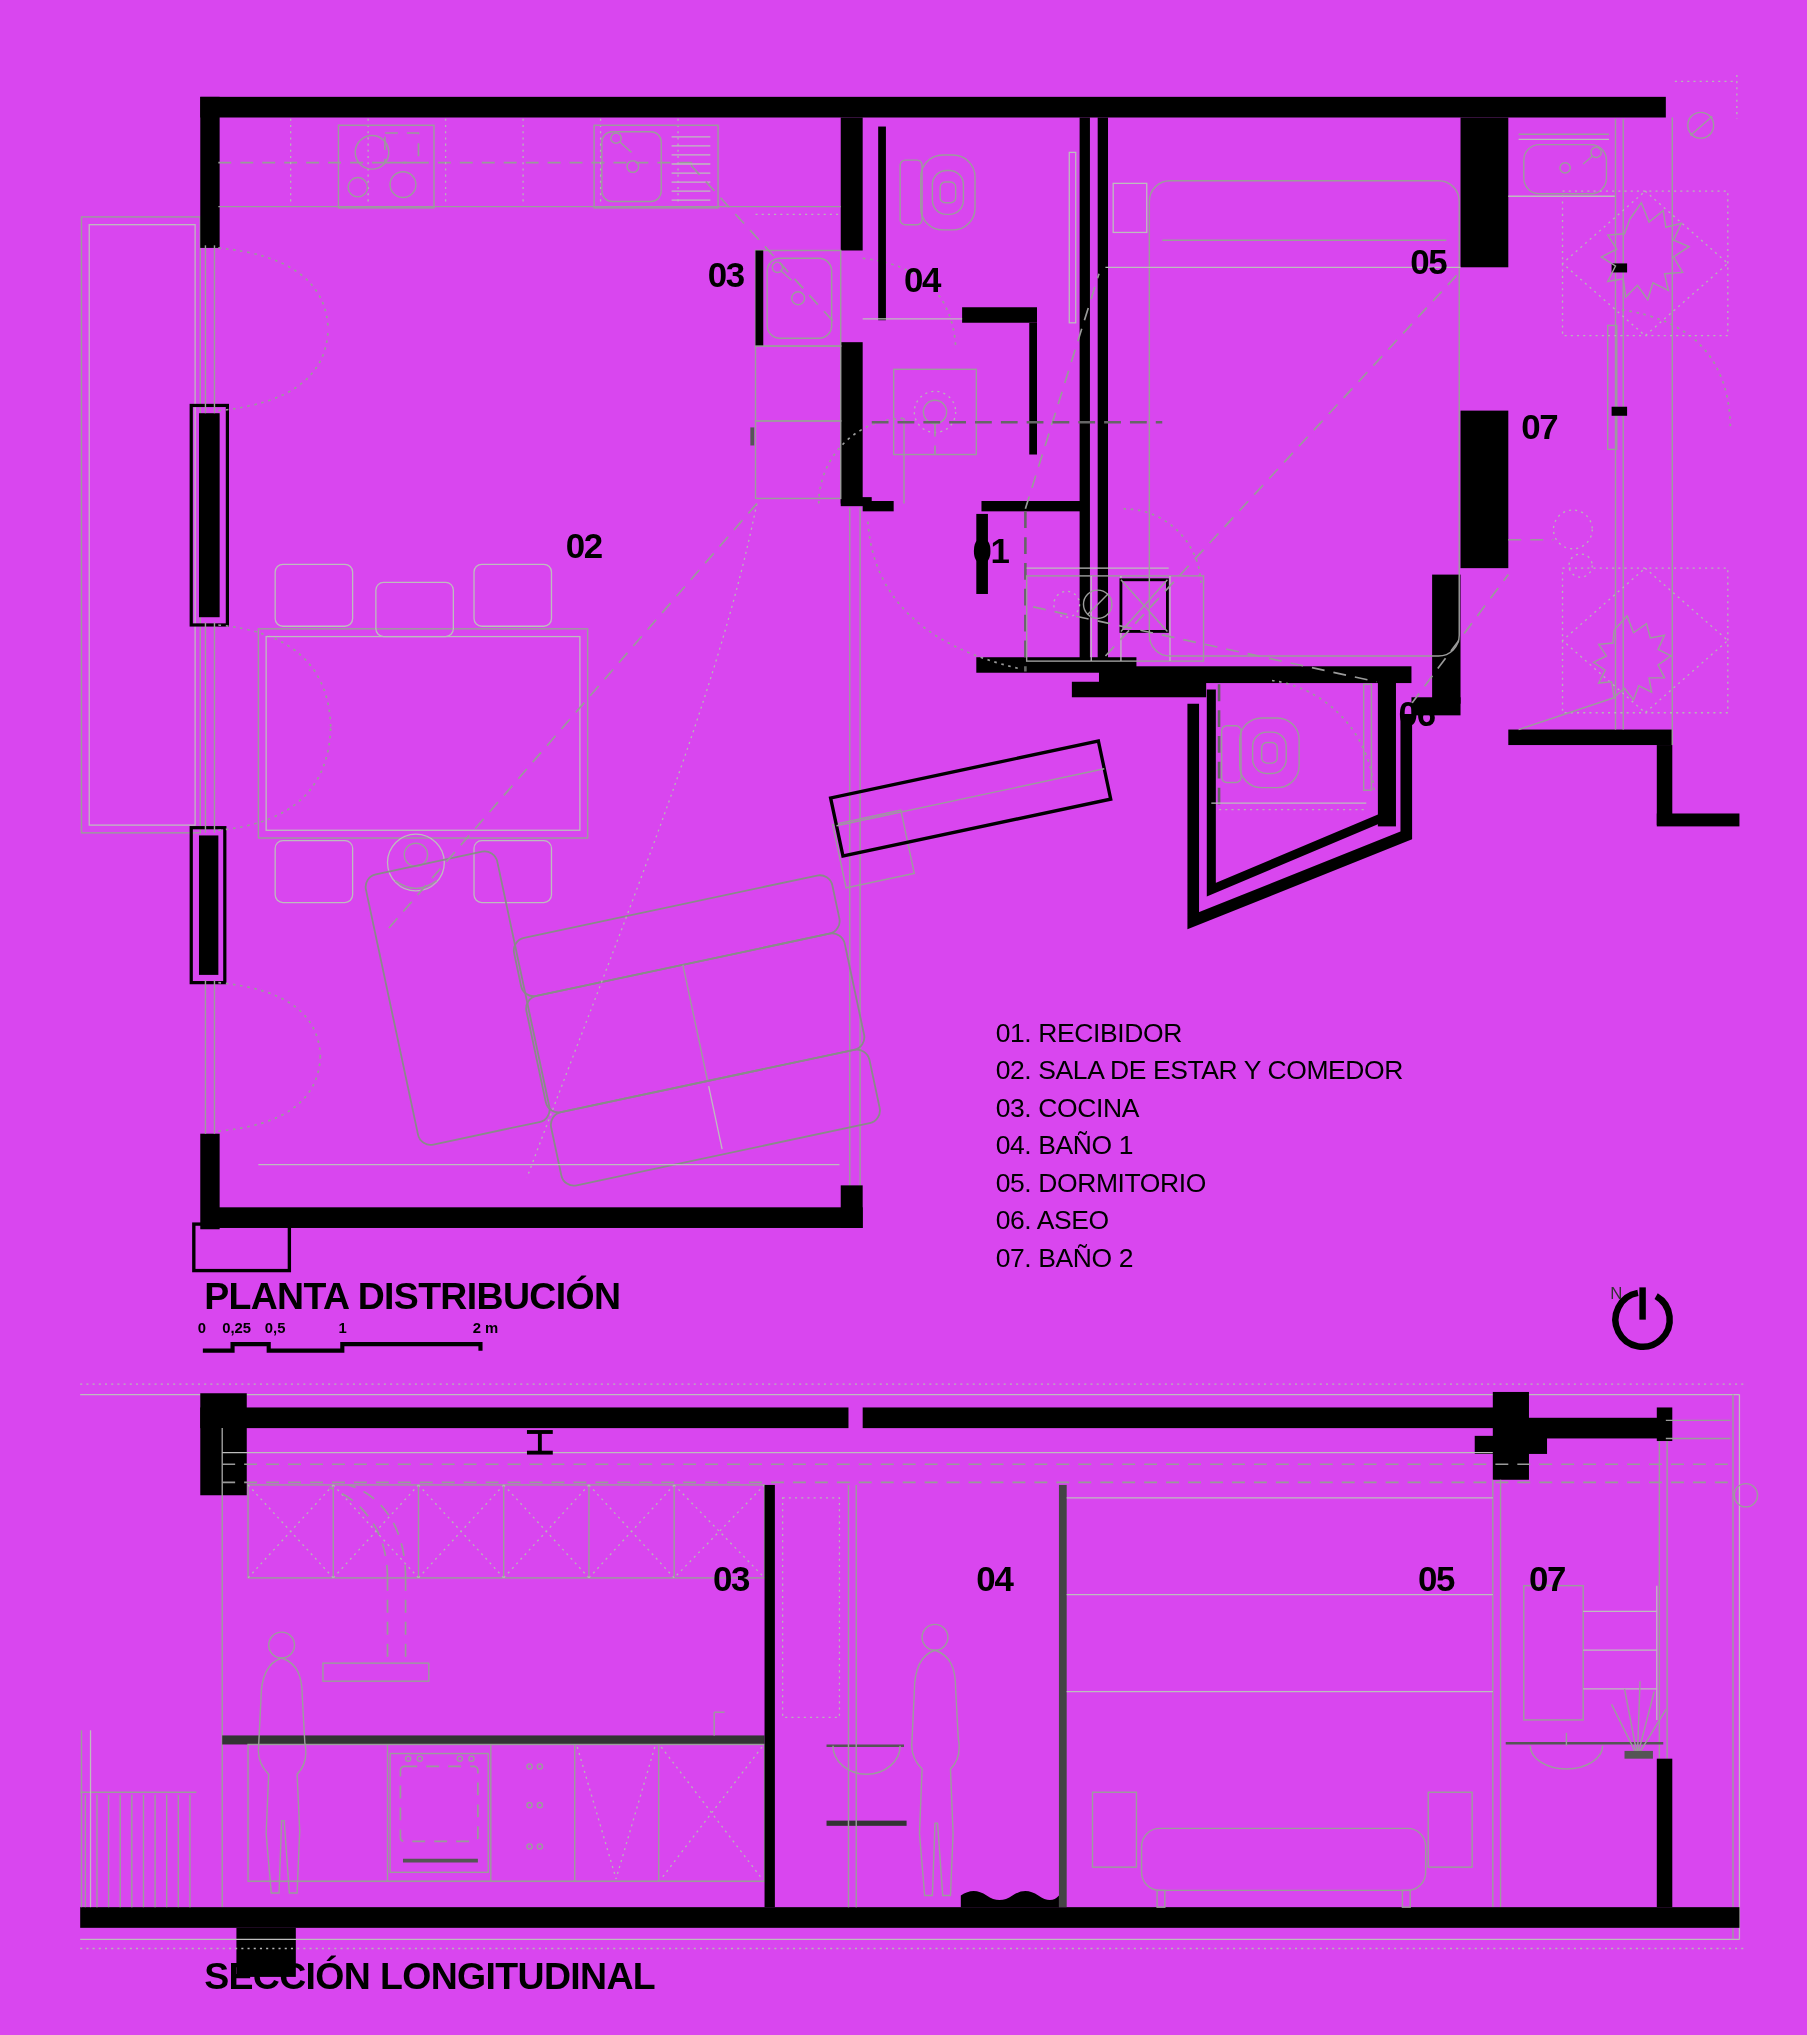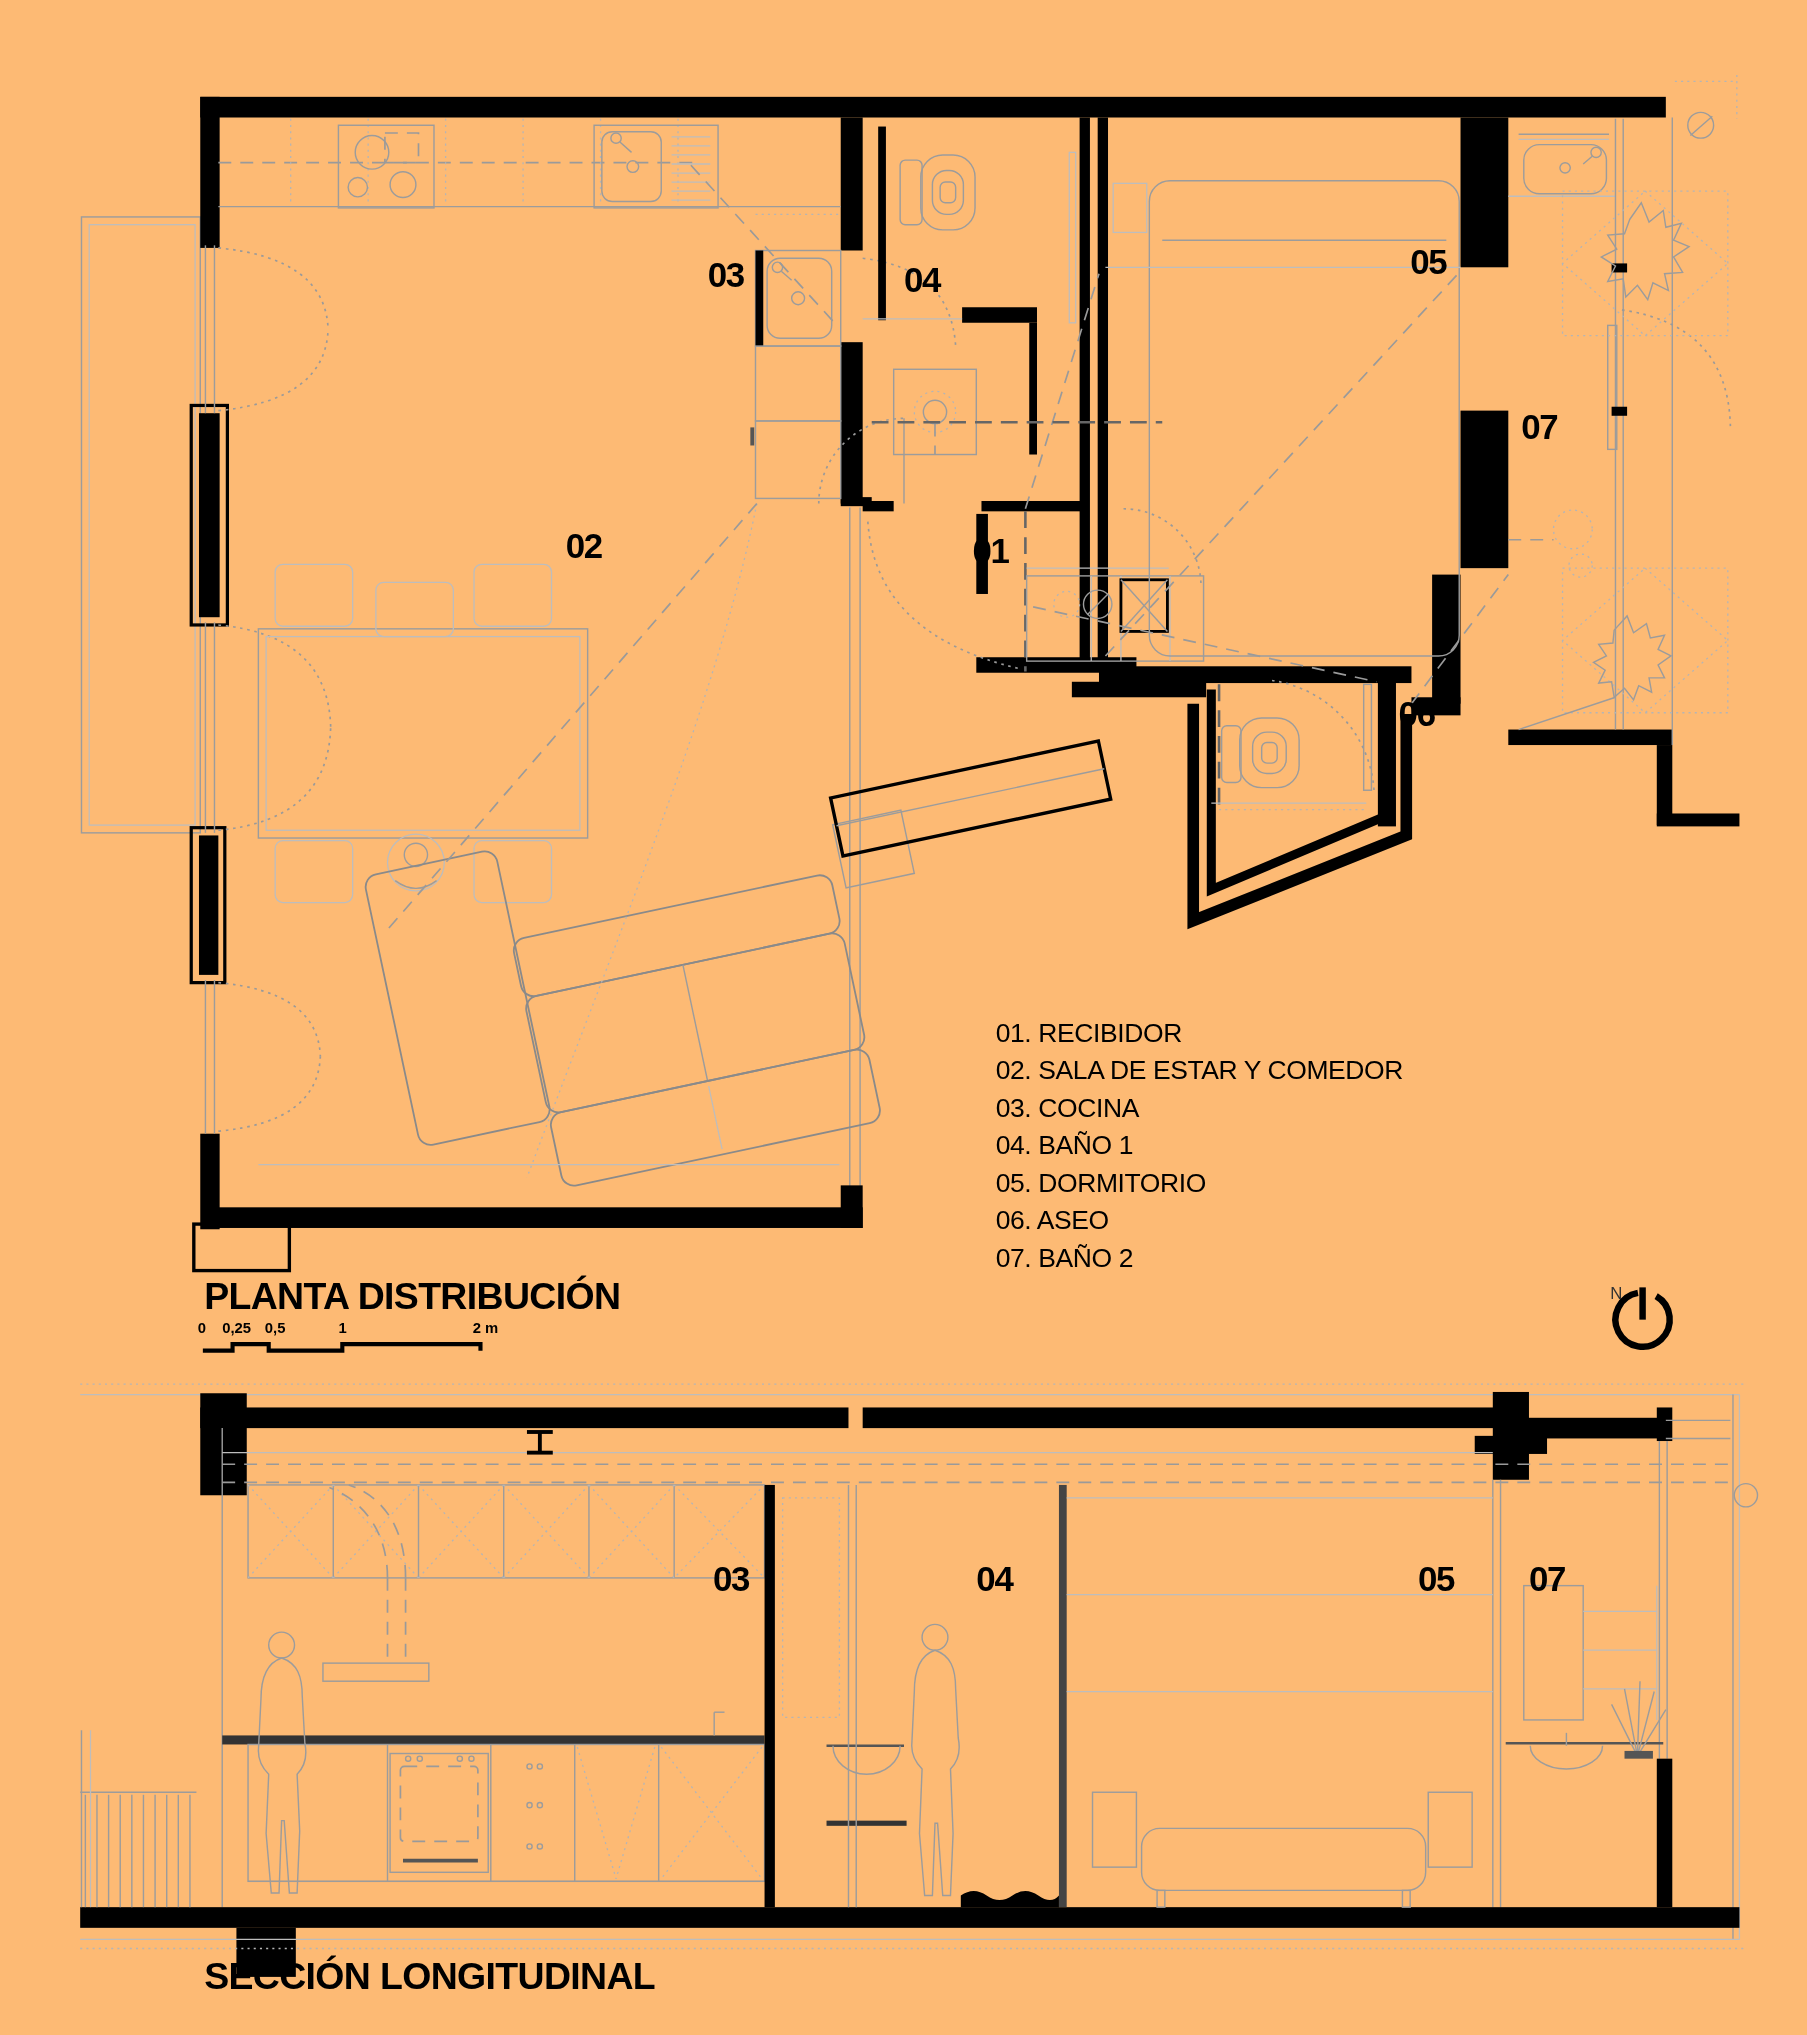--- a/index.html
+++ b/index.html
@@ -1,16 +1,16 @@
 <!DOCTYPE html>
 <html style="font-size:12px"><head>
 <meta charset="utf-8">
 <style>
   html,body{margin:0;padding:0;background:#fff;}
-  .sheet{position:relative;width:1808px;height:2035px;background:#fdba74;overflow:hidden;}
+  .sheet{position:relative;width:1808px;height:2035px;background:#d946ef;overflow:hidden;}
   svg{position:absolute;inset:0;}
   svg text{font-family:"Liberation Sans",sans-serif;fill:#000;}
   .t-title{font-size:29px;font-weight:700;letter-spacing:-0.5px;}
   .t-num{font-size:27px;font-weight:700;letter-spacing:-1px;}
   .t-leg{font-size:20.5px;font-weight:400;letter-spacing:-0.3px;}
   .t-scale{font-size:11.5px;font-weight:700;}
   .t-n{font-size:13px;font-weight:400;fill:#333;}
   .w{fill:#000;stroke:none;}
   .blk{fill:none;stroke:#000;}
   .f{fill:none;stroke:#8a8a8a;stroke-width:1.4;}

